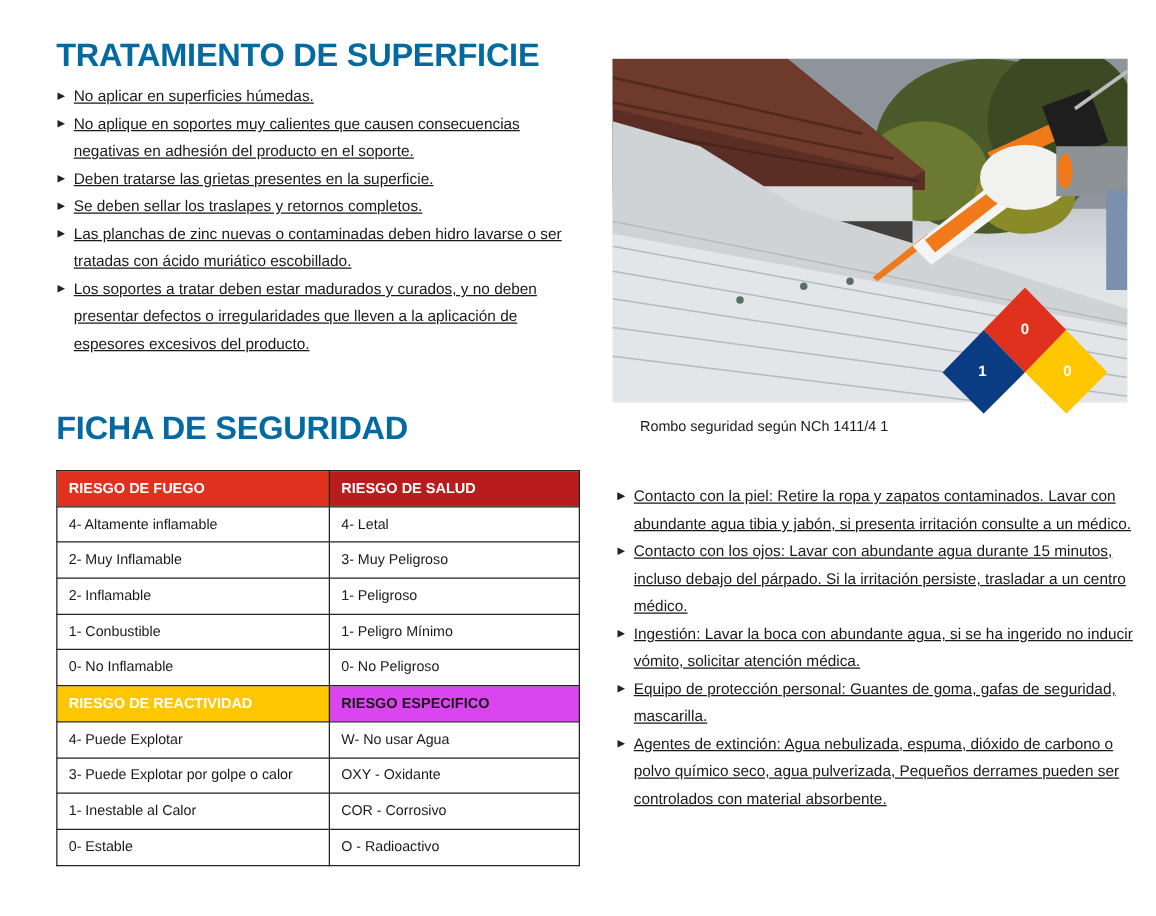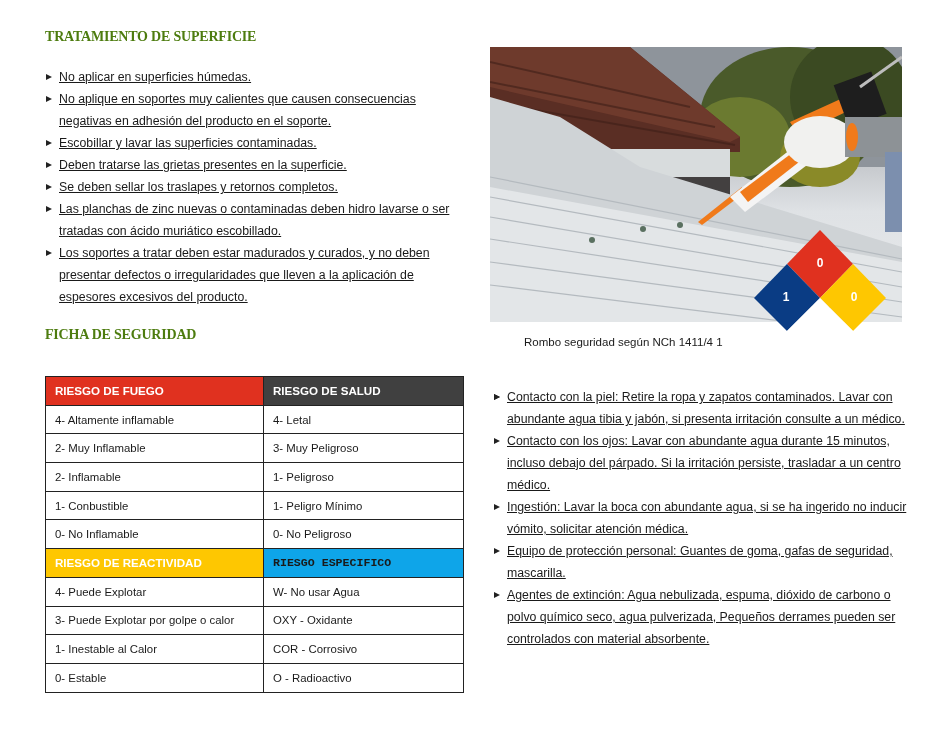--- a/index.html
+++ b/index.html
@@ -1,22 +1,22 @@
 <!DOCTYPE html>
 <html><head>
 <meta charset="utf-8">
 <style>
   * { box-sizing: border-box; margin: 0; padding: 0; }
   html, body { width: 925px; height: 733px; background: #ffffff; overflow: hidden; }
   body { position: relative; font-family: "Liberation Sans", "DejaVu Sans", sans-serif; color: #1a1a1a; }
 
   .h1 {
     position: absolute; left: 45px;
-    font-family: Liberation Serif, serif;
-    font-weight: 700; font-size: 14px; color: #4d7c0f; letter-spacing: -0.2px;
+    font-family: Liberation Sans, sans-serif;
+    font-weight: 700; font-size: 26px; color: #0369a1; letter-spacing: -0.2px;
   }
   #title-tratamiento { top: 29px; }
   #title-ficha { top: 327px; }
 
   ul.bullets { list-style: none; position: absolute; text-decoration: underline; }
   ul.bullets li {
     position: relative; padding-left: 13px;
     font-size: 12.3px; line-height: 22px; color: #1a1a1a;
   }
   ul.bullets li .arrow {
@@ -30,49 +30,48 @@
 
   .photo {
     position: absolute; left: 490px; top: 47px; width: 412px; height: 275px; overflow: hidden;
     background: linear-gradient(180deg, #7a808a 0%, #9aa0a8 20%, #c9ccd0 45%, #dfe2e5 60%, #e9ebed 100%);
   }
   .photo svg { position: absolute; left: 0; top: 0; }
 
   .diamond-wrap { position: absolute; left: 752px; top: 230px; width: 136px; height: 102px; }
 
   .caption {
-    position: absolute; left: 524px; top: 336px;
+    position: absolute; left: 512px; top: 336px;
     font-size: 11.5px; color: #1a1a1a; text-align: center;
   }
 
   table.hazard {
     position: absolute; left: 45px; top: 376px; width: 419px;
     border-collapse: collapse; table-layout: fixed;
   }
   table.hazard td {
     border: 1.6px solid #222; height: 28.7px;
     padding: 0 9px; font-size: 11.4px; color: #1a1a1a;
     white-space: nowrap; vertical-align: middle;
   }
   table.hazard td.col1 { width: 218px; }
   table.hazard td.head { font-weight: 700; font-size: 11.6px; color: #ffffff; }
   td.fire { background: #e0311f; }
-  td.health { background: #404040; margin-left: 31px; }
+  td.health { background: #b91c1c; margin-left: 31px; }
   td.react { background: #fec701; }
-  td.spec { background: #0ea5e9; color: #1a1a1a !important; font-family: Liberation Mono, monospace; }
+  td.spec { background: #d946ef; color: #1a1a1a !important; }
 </style>
 </head>
 <body>
 
 <h1 class="h1" id="title-tratamiento">TRATAMIENTO DE SUPERFICIE</h1>
 
 <ul class="bullets" id="left-list">
   <li><span class="arrow"></span><span>No aplicar en superficies húmedas.</span></li>
   <li><span class="arrow"></span><span>No aplique en soportes muy calientes que causen consecuencias negativas en adhesión del producto en el soporte.</span></li>
-  <li><span class="arrow"></span><span>Escobillar y lavar las superficies contaminadas.</span></li>
   <li><span class="arrow"></span><span>Deben tratarse las grietas presentes en la superficie.</span></li>
   <li><span class="arrow"></span><span>Se deben sellar los traslapes y retornos completos.</span></li>
   <li><span class="arrow"></span><span>Las planchas de zinc nuevas o contaminadas deben hidro lavarse o ser tratadas con ácido muriático escobillado.</span></li>
   <li><span class="arrow"></span><span>Los soportes a tratar deben estar madurados y curados, y no deben presentar defectos o irregularidades que lleven a la aplicación de espesores excesivos del producto.</span></li>
 </ul>
 
 <h1 class="h1" id="title-ficha">FICHA DE SEGURIDAD</h1>
 
 <table class="hazard">
   <tbody>

